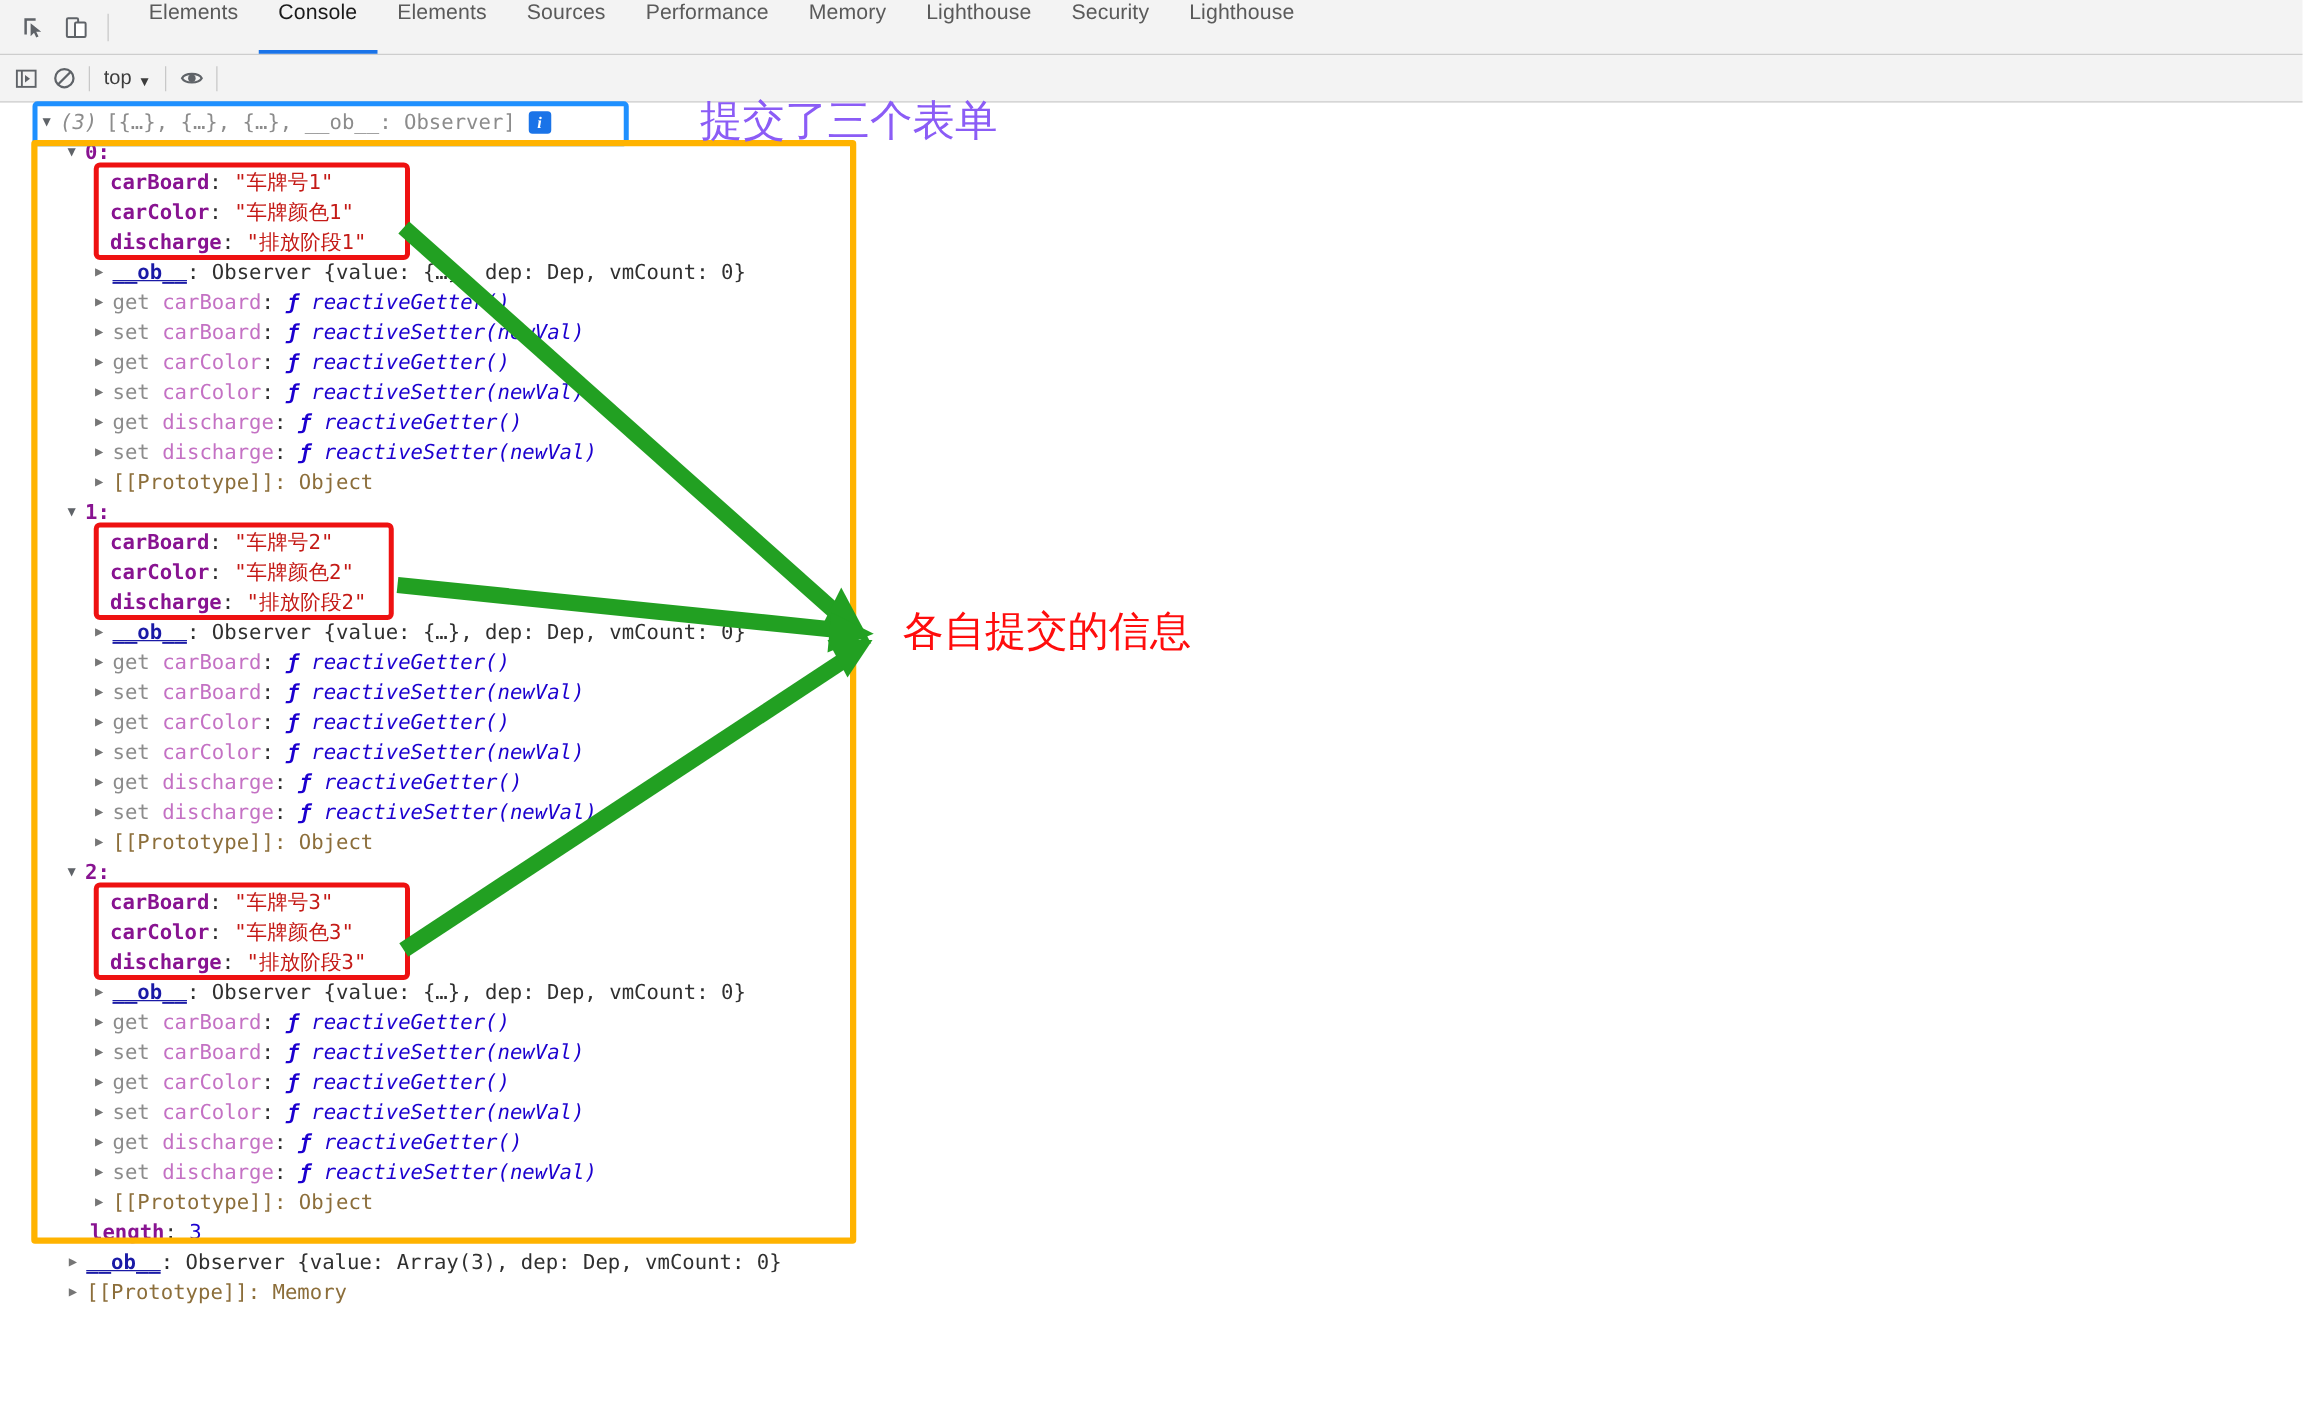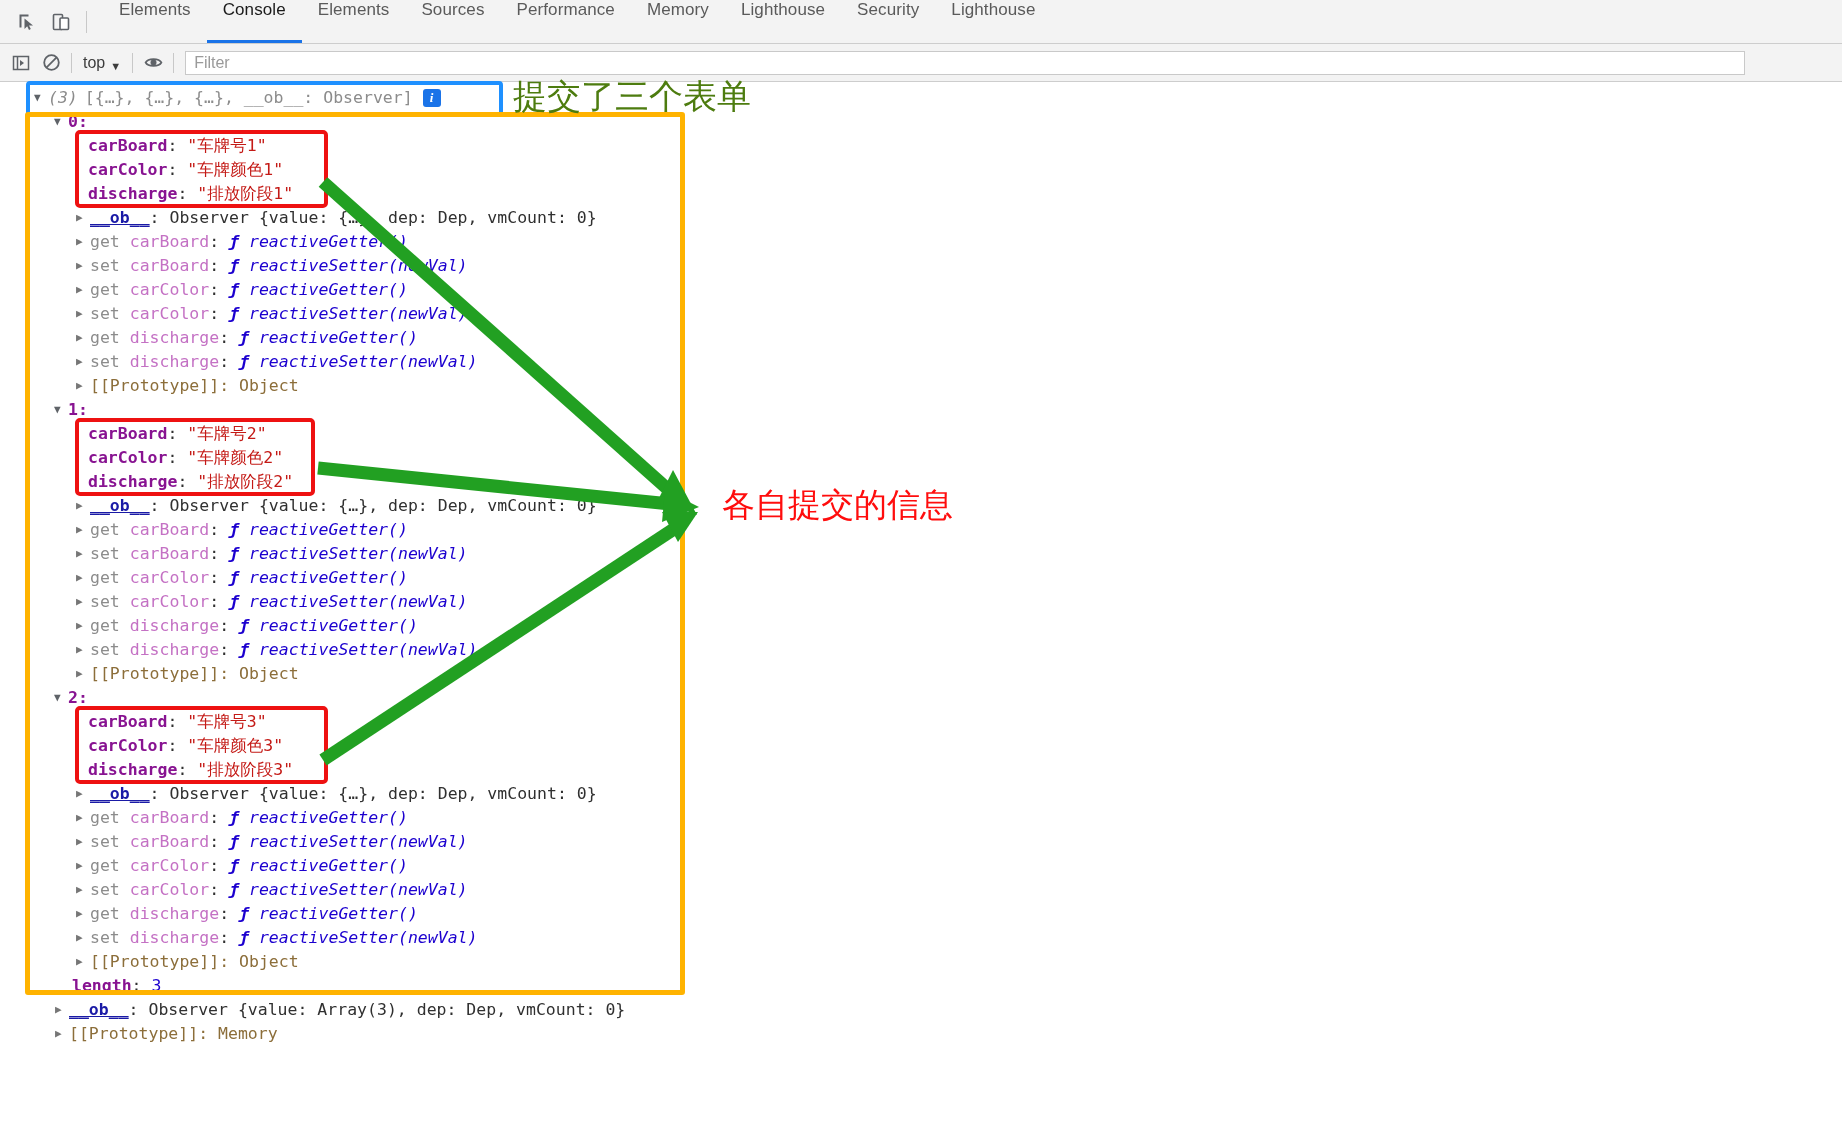--- a/index.html
+++ b/index.html
@@ -104,21 +104,21 @@
 
   
   .ann-box{position:absolute;box-sizing:border-box;pointer-events:none;}
   .blue-box{border:4px solid #1e90ff;border-radius:4px;}
   .orange-box{border:5px solid #ffb300;border-radius:3px;}
   .red-box{border:4px solid #ee1111;border-radius:5px;}
   .ann-text{
     position:absolute;white-space:nowrap;font-family:"DejaVu Sans",sans-serif;
     font-weight:400;
   }
-  .ann-blue-text{color:#4d7c0f;font-size:34px;}
+  .ann-blue-text{color:#8b5cf6;font-size:34px;margin-left:47px;}
   .ann-red-text{color:#ff0d0d;font-size:33px;}
 
   svg.arrows{position:absolute;left:0;top:0;width:1842px;height:1127px;pointer-events:none;}
 </style>
 </head>
 <body>
 
 <div class="tabbar">
   <div class="tool-icons">
     <div class="ticon">
@@ -186,21 +186,20 @@
     <span style="font-size:11px">▼</span>
   </div>
   <div class="csep"></div>
   <div class="cticon">
     <svg width="19" height="19" viewBox="0 0 19 19">
       <path d="M1.6 9.5 C4 5 15 5 17.4 9.5 C15 14 4 14 1.6 9.5 Z" fill="none" stroke="#5f6368" stroke-width="1.7"></path>
       <circle cx="9.5" cy="9.5" r="3" fill="#5f6368"></circle>
     </svg>
   </div>
   <div class="csep"></div>
-  <div class="filter-input" title="Filter">Filter</div>
 </div>
 
 <div class="console-body">
 
   <div class="logrow" style="left:34px;top:3px;">
     <span class="arrowtri down">▼</span>
     <span class="t-gray" style="font-style:italic">(3)</span>
     <span style="width:7px"></span>
     <span class="t-gray" style="">[{…}, {…}, {…}, __ob__: Observer]</span>
     <span class="info-badge">i</span>

